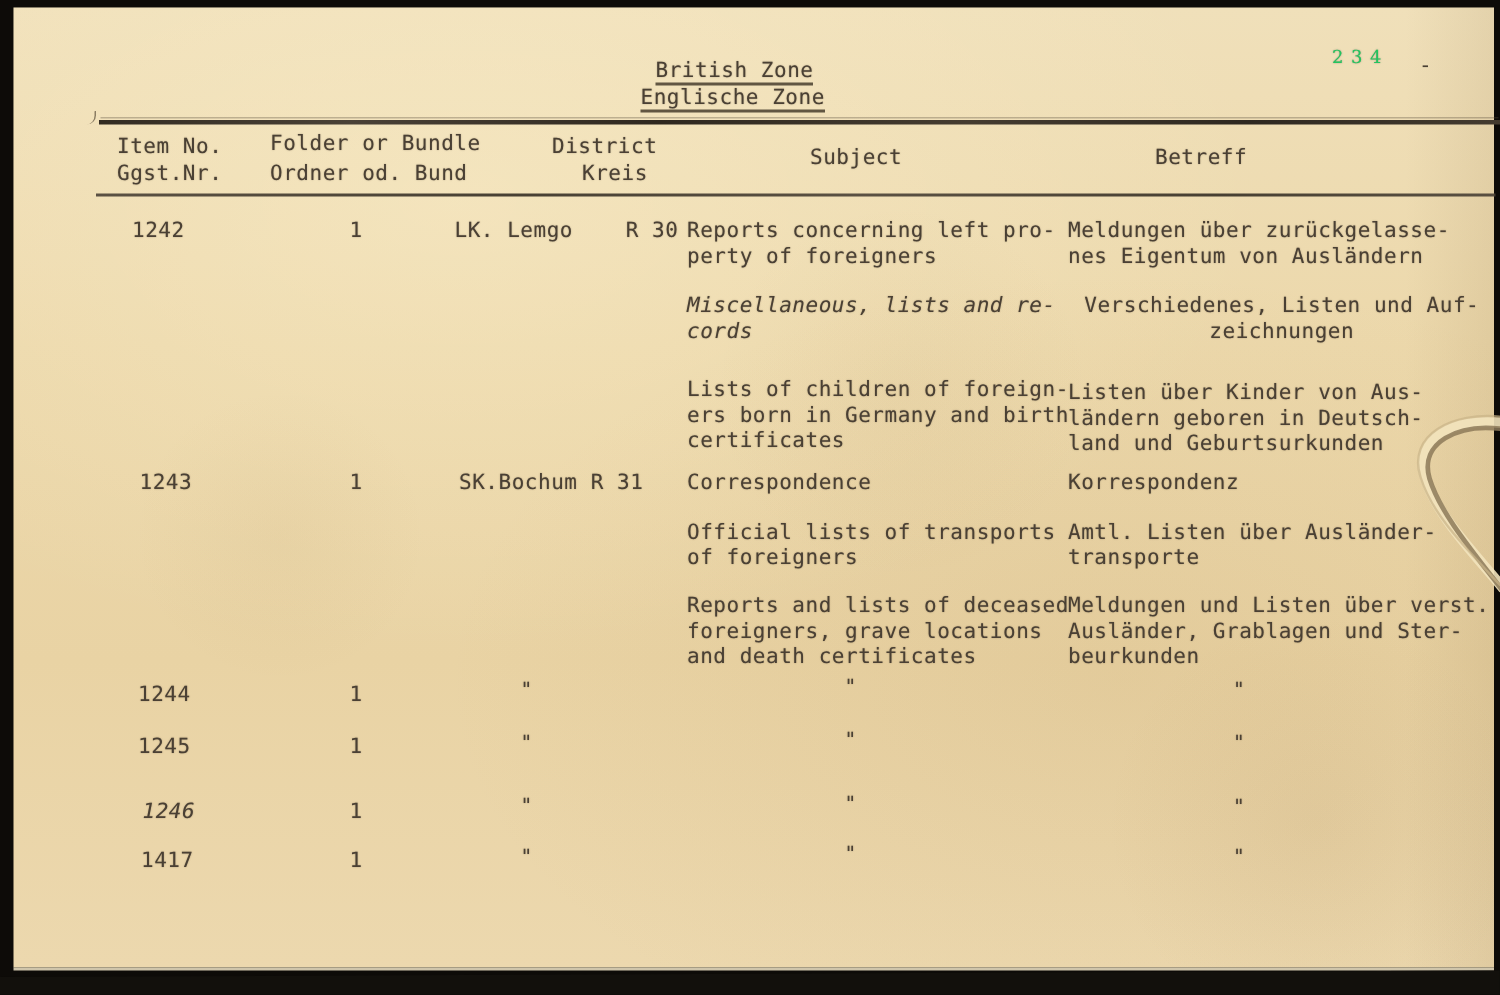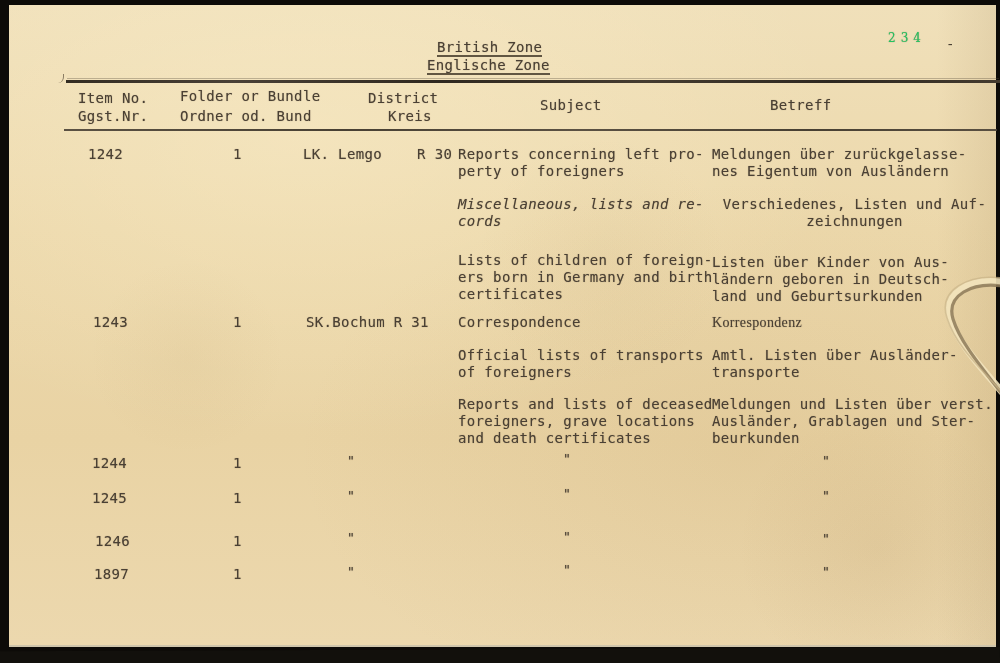--- a/index.html
+++ b/index.html
@@ -108,21 +108,21 @@
   <div class="tw entry-text" style="left:712px;top:254px;width:285px;">Listen über Kinder von Aus-
 ländern geboren in Deutsch-
 land und Geburtsurkunden</div>
 </div>
 
 <div>
   <div class="tw" style="left:93px;top:314px;">1243</div>
   <div class="tw" style="left:233px;top:314px;">1</div>
   <div class="tw" style="left:306px;top:314px;">SK.Bochum R 31</div>
   <div class="tw entry-text" style="left:458px;top:314px;width:255px;">Correspondence</div>
-  <div class="tw entry-text" style="left:712px;top:314px;width:285px;font-family:Liberation Serif, serif;">Korrespondenz</div>
+  <div class="tw entry-text" style="left:712px;top:314px;width:285px;">Korrespondenz</div>
   <div class="tw entry-text" style="left:458px;top:347px;width:255px;">Official lists of transports
 of foreigners</div>
   <div class="tw entry-text" style="left:712px;top:347px;width:285px;">Amtl. Listen über Ausländer-
 transporte</div>
   <div class="tw entry-text" style="left:458px;top:396px;width:265px;">Reports and lists of deceased
 foreigners, grave locations
 and death certificates</div>
   <div class="tw entry-text" style="left:712px;top:396px;width:290px;">Meldungen und Listen über verst.
 Ausländer, Grablagen und Ster-
 beurkunden</div>
@@ -138,29 +138,29 @@
 
 <div>
   <div class="tw" style="left:92px;top:490px;">1245</div>
   <div class="tw" style="left:233px;top:490px;">1</div>
   <div class="tw ditto" style="left:347px;top:487px;">"</div>
   <div class="tw ditto" style="left:563px;top:485px;">"</div>
   <div class="tw ditto" style="left:822px;top:487px;">"</div>
 </div>
 
 <div>
-  <div class="tw" style="left:95px;top:533px;">1246</div>
+  <div class="tw" style="left:95px;top:533px;font-style:italic;">1246</div>
   <div class="tw" style="left:233px;top:533px;">1</div>
   <div class="tw ditto" style="left:347px;top:529px;">"</div>
   <div class="tw ditto" style="left:563px;top:528px;">"</div>
   <div class="tw ditto" style="left:822px;top:530px;">"</div>
 </div>
 
 <div>
-  <div class="tw" style="left:94px;top:566px;">1897</div>
+  <div class="tw" style="left:94px;top:566px;">1417</div>
   <div class="tw" style="left:233px;top:566px;">1</div>
   <div class="tw ditto" style="left:347px;top:563px;">"</div>
   <div class="tw ditto" style="left:563px;top:561px;">"</div>
   <div class="tw ditto" style="left:822px;top:563px;">"</div>
 </div>
 
 <svg class="crease" viewBox="0 0 80 140">
   <path d="M 82 12 C 50 8, 22 22, 30 48 C 37 72, 60 96, 82 122" fill="none" stroke="#f2e3bd" stroke-width="7" stroke-linecap="round" opacity="0.9"></path>
   <path d="M 82 16 C 52 12, 26 25, 33 49 C 40 72, 62 98, 82 124" fill="none" stroke="#8d7a59" stroke-width="3.2" stroke-linecap="round" opacity="0.85"></path>
   <path d="M 82 8 C 48 4, 18 20, 27 48 C 35 74, 58 96, 80 120" fill="none" stroke="#c9b488" stroke-width="1.6" stroke-linecap="round" opacity="0.7"></path>

